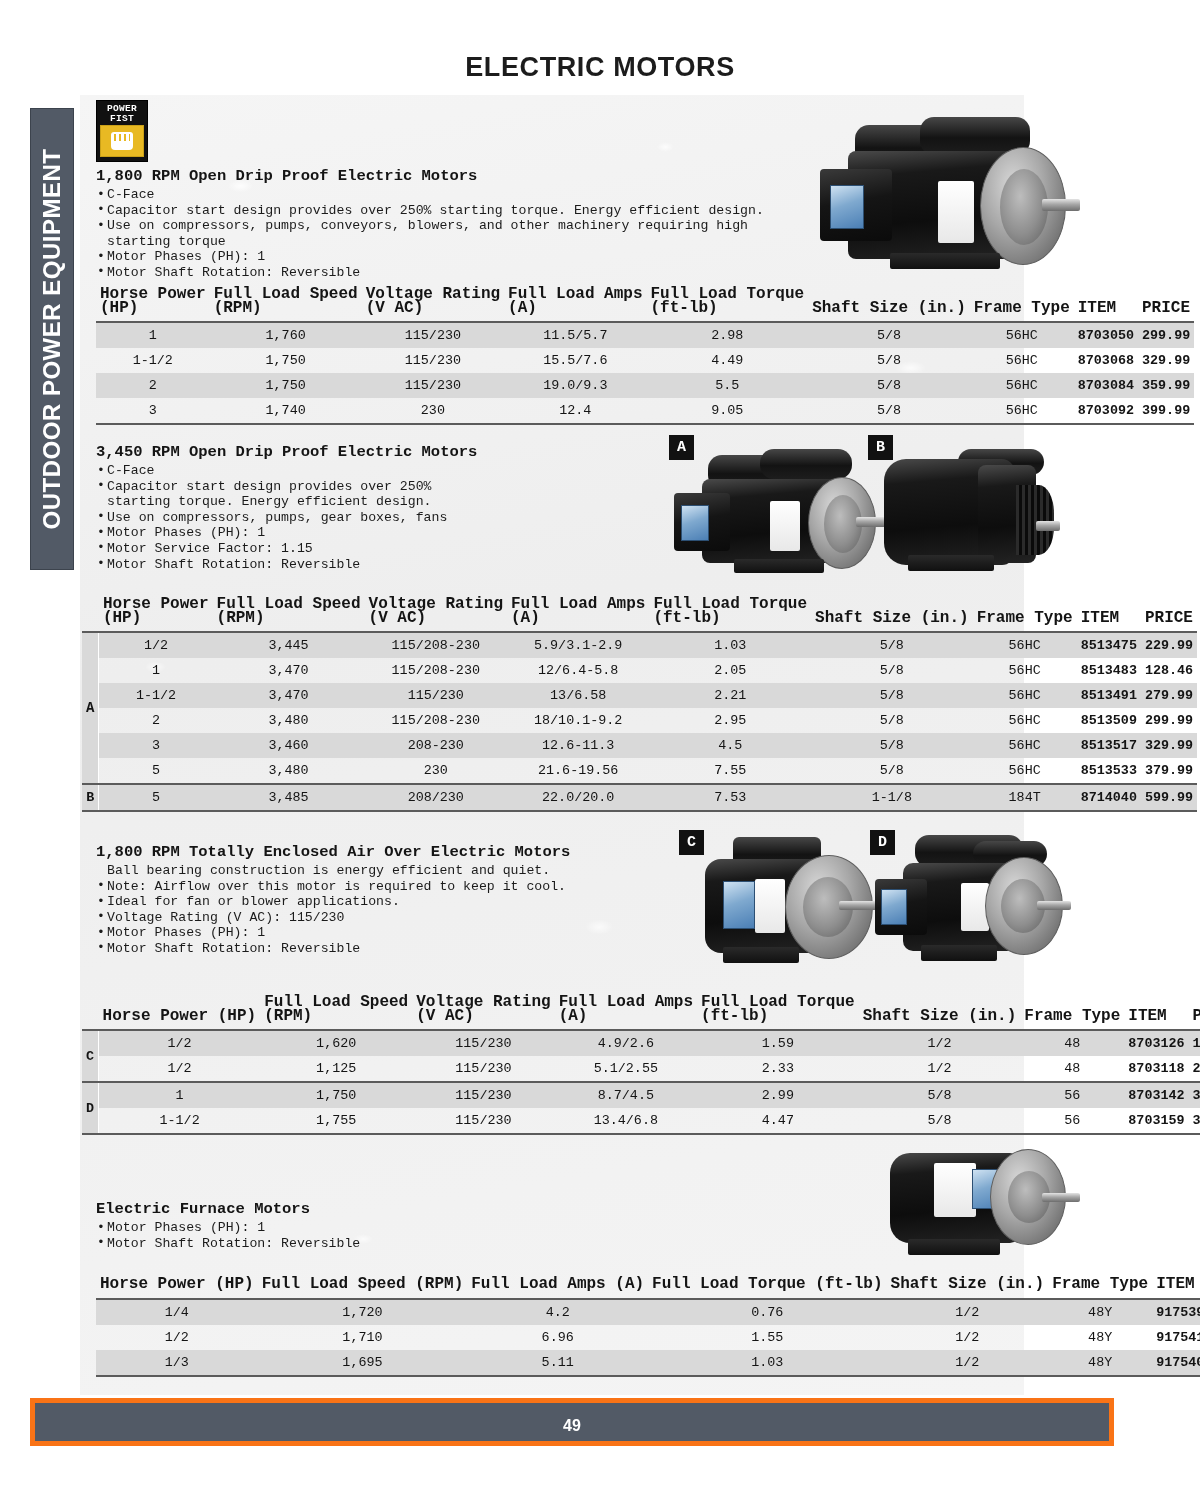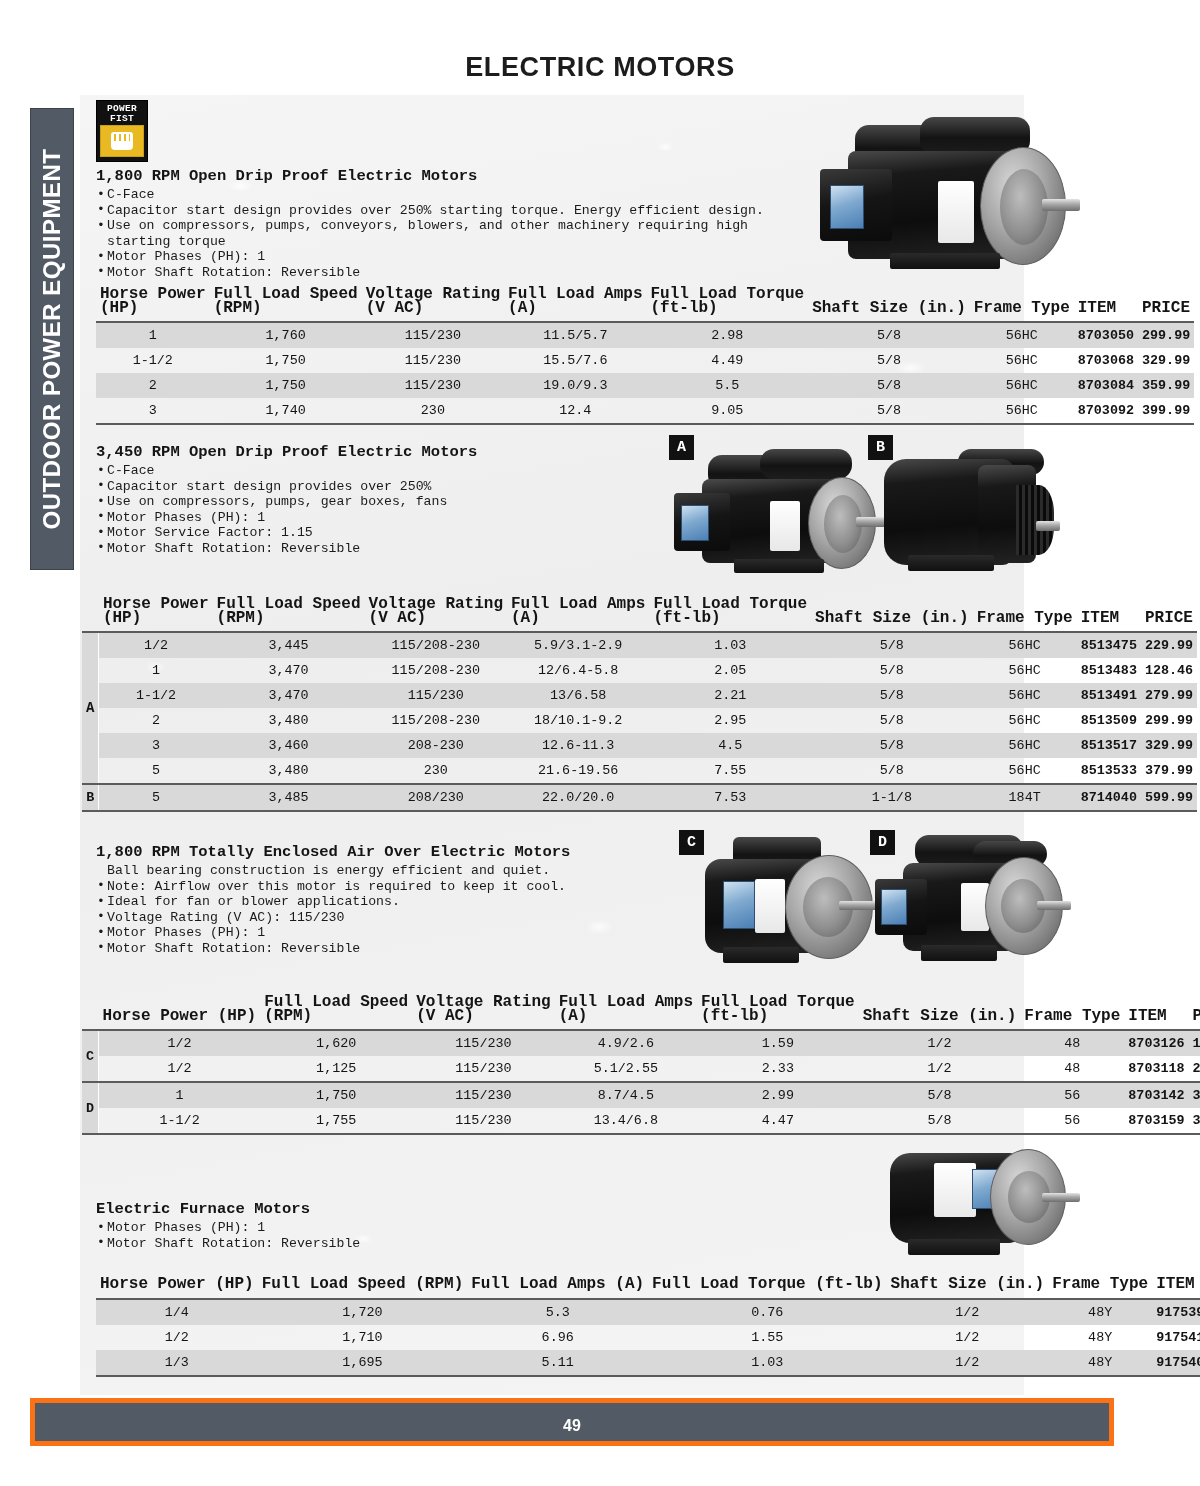--- a/index.html
+++ b/index.html
@@ -368,20 +368,21 @@
         <td class="price">399.99</td>
       </tr>
     </tbody>
   </table>
 
   <div class="section" style="left:16px; top:348px; width:560px;">
     <div class="sec-heading">3,450 RPM Open Drip Proof Electric Motors</div>
     <ul class="bullets">
       <li data-bullet="true">C-Face</li>
       <li data-bullet="true">Capacitor start design provides over 250%</li>
+      <li class="sub">starting torque. Energy efficient design.</li>
       <li data-bullet="true">Use on compressors, pumps, gear boxes, fans</li>
       <li data-bullet="true">Motor Phases (PH): 1</li>
       <li data-bullet="true">Motor Service Factor: 1.15</li>
       <li data-bullet="true">Motor Shaft Rotation: Reversible</li>
     </ul>
   </div>
 
   <div class="badge" style="left:589px; top:340px;">A</div>
   <div class="badge" style="left:788px; top:340px;">B</div>
 
@@ -639,21 +640,21 @@
         <th style="width:112px">Shaft Size (in.)</th>
         <th style="width:104px">Frame Type</th>
         <th class="item-h" style="width:76px">ITEM</th>
         <th class="price-h" style="width:66px">PRICE</th>
       </tr>
     </thead>
     <tbody>
       <tr class="alt">
         <td>1/4</td>
         <td>1,720</td>
-        <td>5.3</td>
+        <td>4.2</td>
         <td>0.76</td>
         <td>1/2</td>
         <td>48Y</td>
         <td class="item">9175399</td>
         <td class="price">179.99</td>
       </tr>
       <tr>
         <td>1/2</td>
         <td>1,710</td>
         <td>6.96</td>

